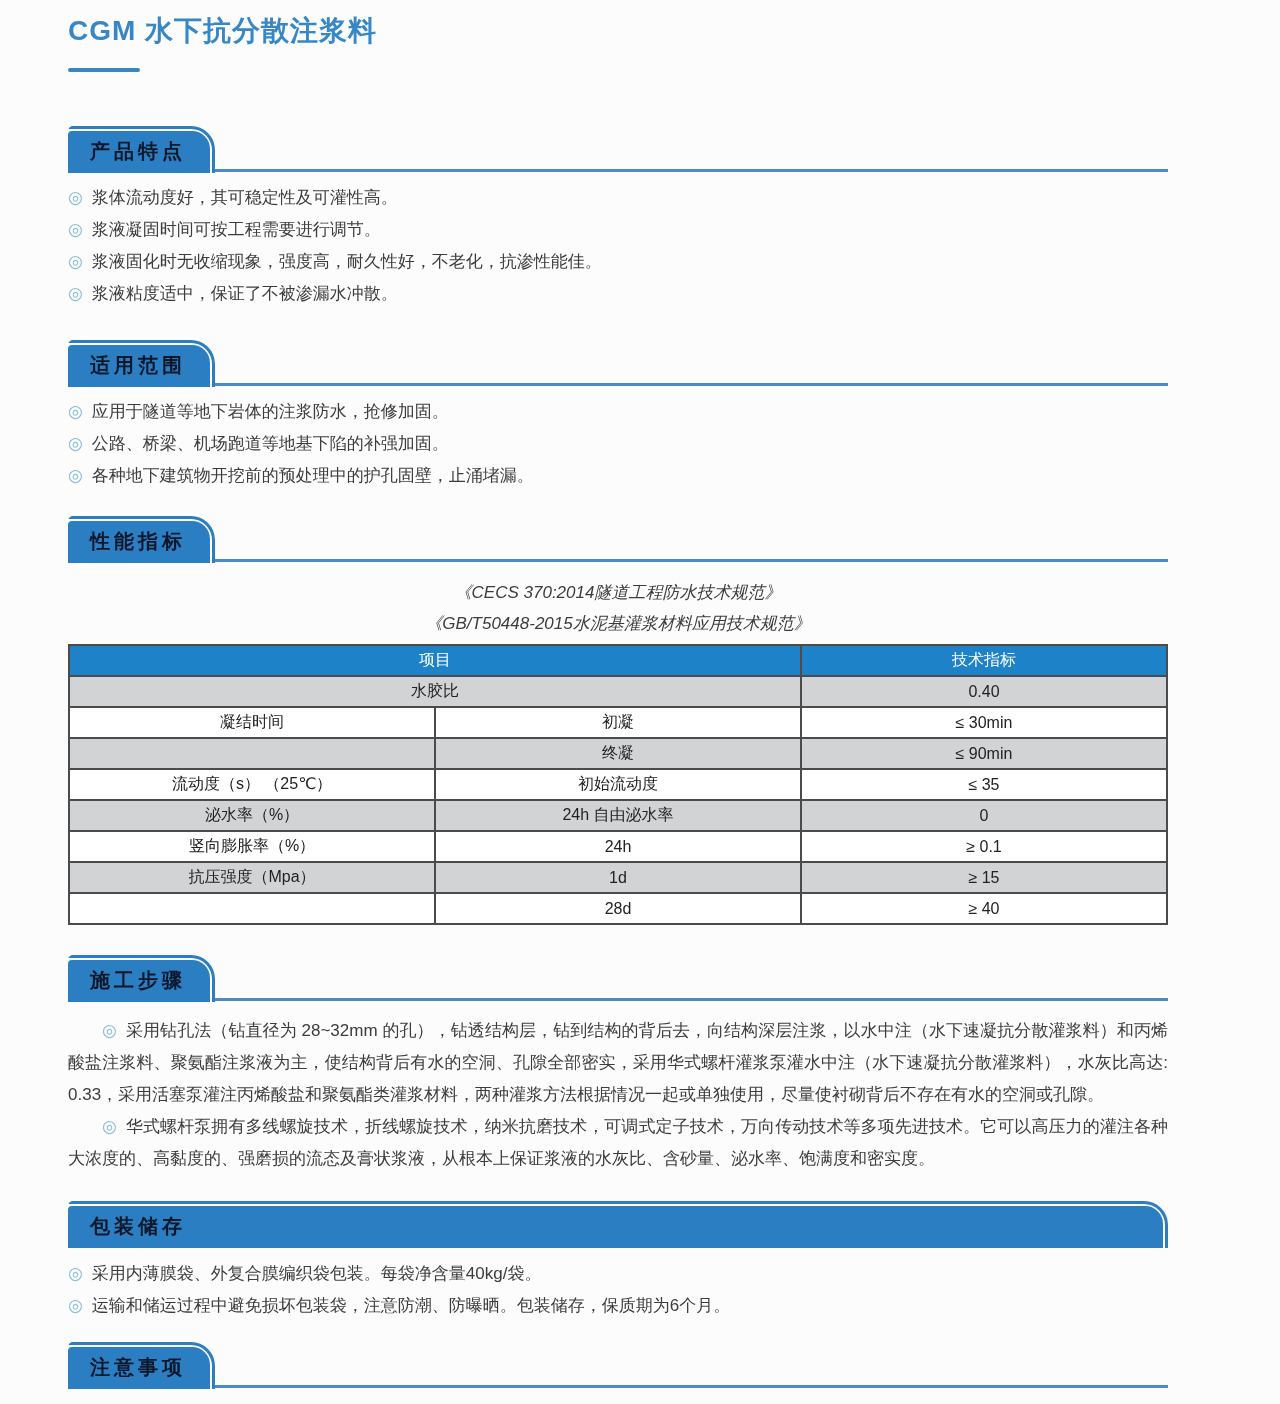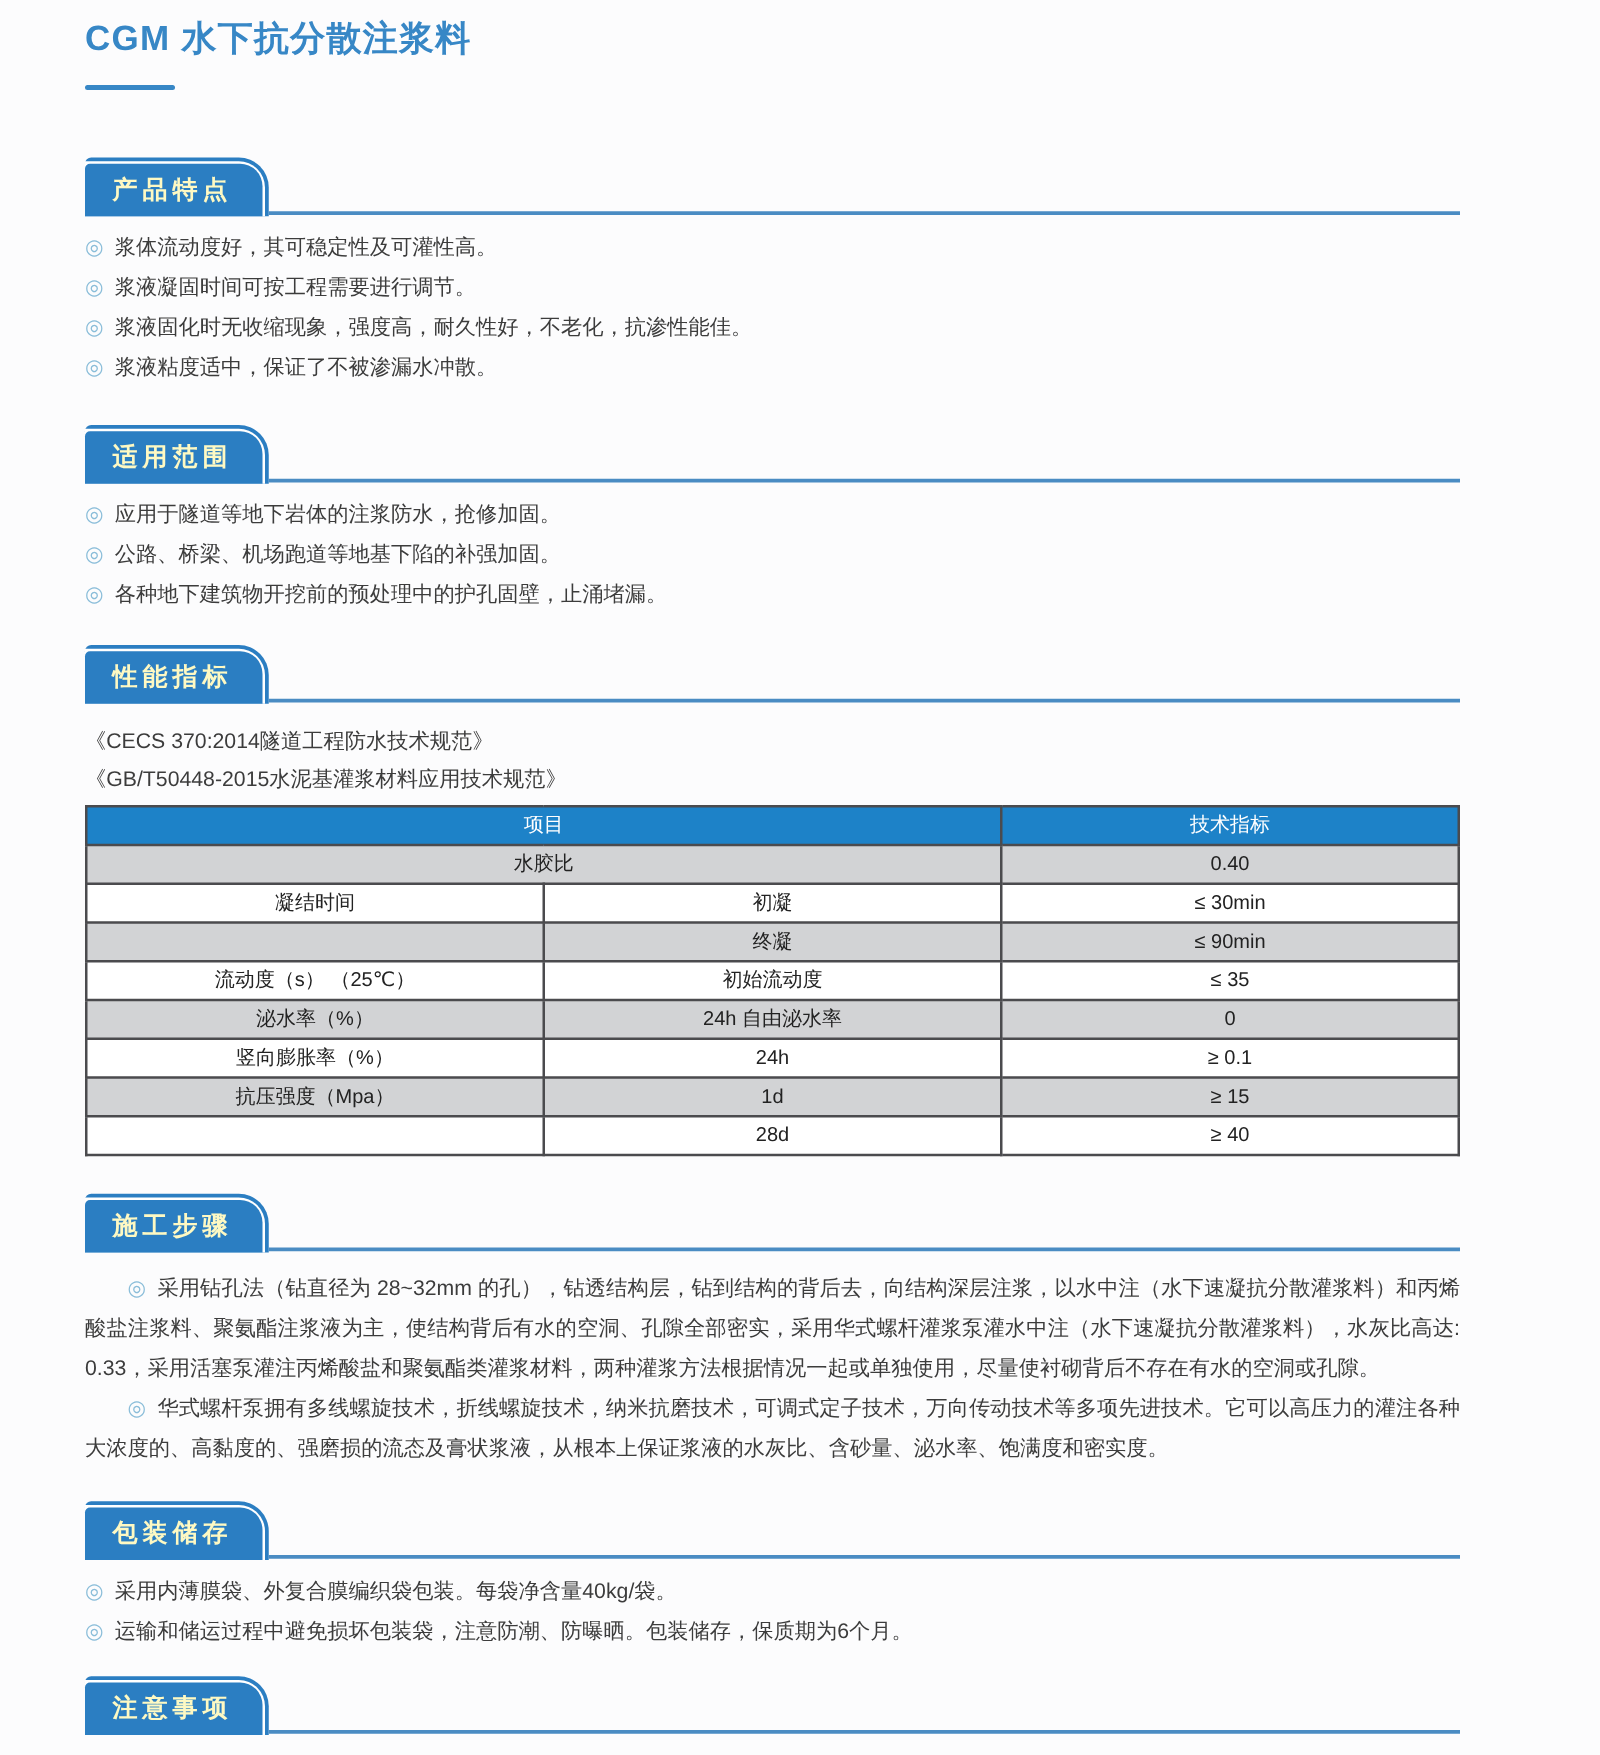--- a/index.html
+++ b/index.html
@@ -43,21 +43,21 @@
   }
   .tab-mid {
     background: #ffffff;
     border-top-right-radius: 21px;
     padding: 2px 2px 0 0;
   }
   .tab {
     background: #2b7ec2;
     border-top-right-radius: 18px;
     border-top-left-radius: 4px;
-    color: #fef9c3;
+    color: #0f172a;
     font-size: 20px;
     font-weight: bold;
     letter-spacing: 4px;
     padding: 7px 24px 8px 22px;
     white-space: nowrap;
   }
   .rule {
     flex: 1;
     align-self: flex-end;
     height: 3px;
@@ -77,21 +77,21 @@
     margin-bottom: 8px;
   }
   .ring {
     color: #8abdd9;
     font-size: 17px;
     line-height: 24px;
     flex: 0 0 auto;
   }
 
   
-  .standards { margin-top: 14px; text-align: left; }
+  .standards { margin-top: 14px; text-align: center; font-style: italic; }
   .standard-line { font-size: 17px; line-height: 31px; color: #3c3c3c; }
 
   table.perf {
     width: 100%;
     margin-top: 5px;
     border-collapse: collapse;
     table-layout: fixed;
   }
   table.perf td, table.perf th {
     border: 2px solid #4b4b4e;
@@ -118,21 +118,21 @@
     text-align: justify;
     text-indent: 34px;
   }
   .para .ring { margin-right: 9px; }
 
   
   .sec-features .sec-head { margin-top: 54px; }
   .sec-scope .sec-head    { margin-top: 34px; }
   .sec-perf .sec-head     { margin-top: 28px; }
   .sec-constr .sec-head   { margin-top: 30px; }
-  .sec-pack .sec-head     { margin-top: 26px; }
+  .sec-pack .sec-head     { margin-top: 26px; flex-direction: column; }
   .sec-notes .sec-head    { margin-top: 24px; }
 </style>
 </head>
 <body>
 
 <div class="page">
 
   <h1 class="doc-title">CGM 水下抗分散注浆料</h1>
   <div class="title-dash"></div>
 

